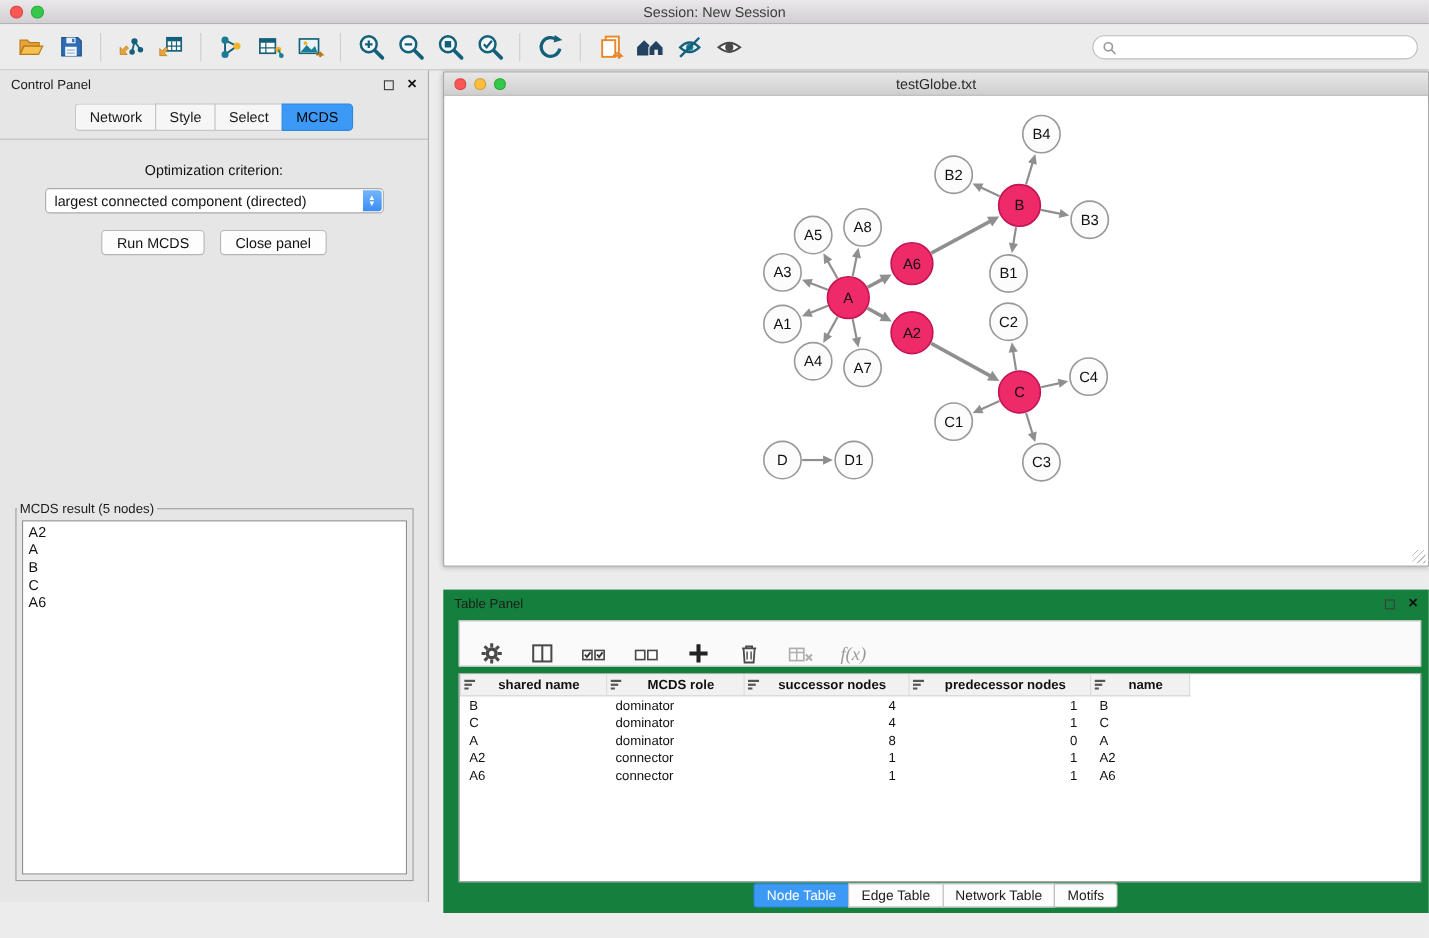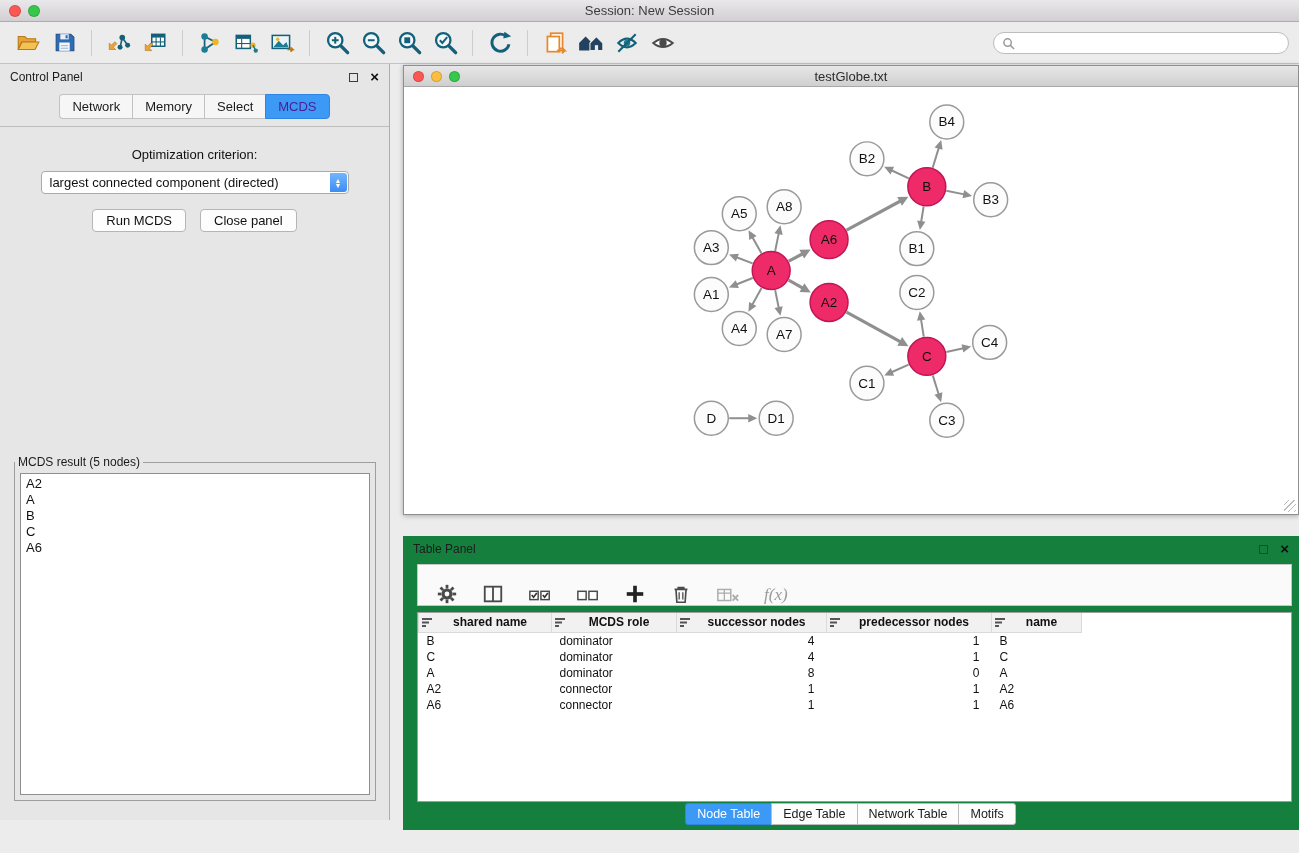--- a/index.html
+++ b/index.html
@@ -30,21 +30,21 @@
   .control-panel{position:absolute;top:64px;left:0;width:390px;height:756px;background:#E6E6E6;
     border-right:1px solid #ADADAD}
   .panel-header{height:26px;display:flex;align-items:center;padding:0 10px;font-size:12px;color:#1c1c1c}
   .win-btns{margin-left:auto;display:flex;gap:12px;align-items:center}
   .float-btn{width:9px;height:9px;border:1.5px solid #3c3c3c;display:inline-block}
   .close-btn{font-size:15px;font-weight:bold;color:#101010;line-height:10px}
   .cp-tabs{display:flex;justify-content:center;margin-top:4px;padding-bottom:7px;border-bottom:1px solid #BDBDBD}
   .cp-tab{font-size:13px;padding:4px 12px;border:1px solid #C2C2C2;border-right:none;background:#F6F6F6;color:#1b1b1b}
   .cp-tab:first-child{border-radius:4px 0 0 4px}
   .cp-tab:last-child{border-right:1px solid #C2C2C2;border-radius:0 4px 4px 0}
-  .cp-tab.active{background:#3D99F6;border-color:#2F86E0;color:#4c1d95}
+  .cp-tab.active{background:#3D99F6;border-color:#2F86E0;color:#000000}
   .opt-label{text-align:center;font-size:13px;margin-top:20px}
   .dropdown{margin:9px auto 0;width:308px;height:23px;background:#fff;border:1px solid #ABABAB;
     border-radius:4px;display:flex;align-items:center;font-size:13px;padding-left:8px;position:relative}
   .dd-stepper{position:absolute;right:1px;top:1px;bottom:1px;width:17px;border-radius:0 3px 3px 0;
     background:linear-gradient(#72B6FB,#3C8CF5);display:flex;flex-direction:column;align-items:center;
     justify-content:center;color:#fff;font-size:7px;line-height:5px}
   .cp-buttons{display:flex;justify-content:center;gap:14px;margin-top:15px}
   .btn{font-size:13px;background:#FDFDFD;border:1px solid #B5B5B5;border-radius:4px;padding:3px 13px;color:#111}
   .result-fieldset{position:absolute;left:14px;top:391px;width:362px;height:346px;
     border:1px solid #9E9E9E;background:#E6E6E6}
@@ -255,21 +255,21 @@
   <div class="control-panel">
     <div class="panel-header">
       <span>Control Panel</span>
       <span class="win-btns">
         <span class="float-btn"></span>
         <span class="close-btn">×</span>
       </span>
     </div>
     <div class="cp-tabs" id="cp-tabs">
         <div class="cp-tab">Network</div>
-        <div class="cp-tab">Memory</div>
+        <div class="cp-tab">Style</div>
         <div class="cp-tab">Select</div>
         <div class="cp-tab active">MCDS</div>
       </div>
     <div class="opt-label">Optimization criterion:</div>
     <div class="dropdown">
       <span>largest connected component (directed)</span>
       <span class="dd-stepper">
           <span>▲</span>
           <span>▼</span>
         </span>

